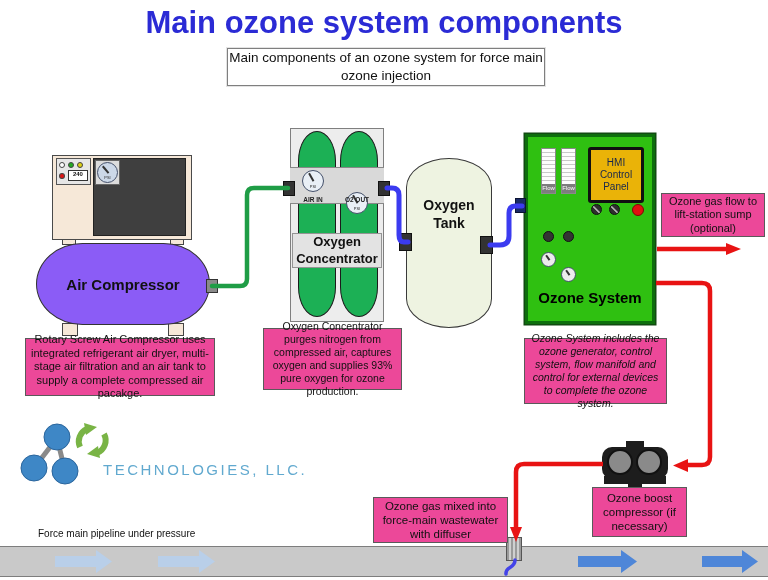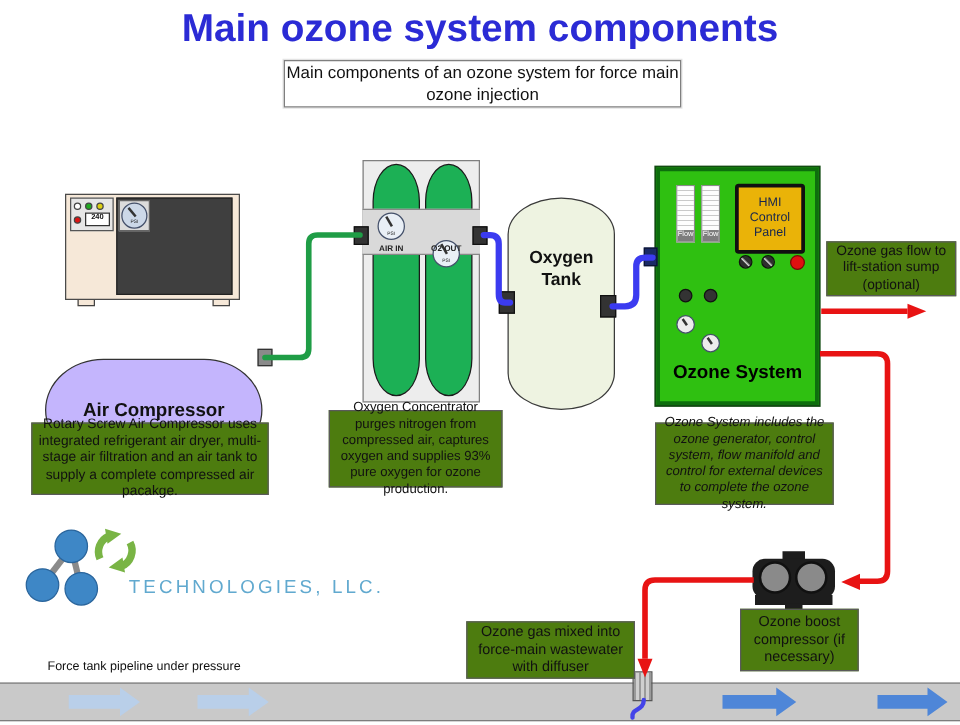--- a/index.html
+++ b/index.html
@@ -6,41 +6,41 @@
   .canvas{position:relative;width:768px;height:580px;background:#fff;overflow:hidden;
           font-family:"Liberation Sans",sans-serif;color:#111;}
   .abs{position:absolute;box-sizing:border-box;}
   .center{display:flex;align-items:center;justify-content:center;text-align:center;}
 
   .page-title{left:0;top:5px;width:768px;text-align:center;font-size:31px;font-weight:bold;
               color:#2b2bd5;letter-spacing:0;}
   .subtitle-box{left:227px;top:48px;width:318px;height:38px;background:#fff;border:1px solid #7f7f7f;
                 box-shadow:0 0 0 1px #e3e3e3;font-size:13.5px;line-height:1.3;}
 
-  .note{background:#4d7c0f;border:1px solid #5a5a5a;font-size:10.5px;line-height:1.24;
+  .note{background:#ec4899;border:1px solid #5a5a5a;font-size:10.5px;line-height:1.24;
         padding:2px 3px;z-index:4;}
 
   
   .ac-cab{left:52px;top:155px;width:140px;height:85px;background:#f6e8d8;border:1.5px solid #4a4a4a;z-index:2;}
   .ac-dark{left:93px;top:158px;width:93px;height:78px;background:#3f3f3f;border:1px solid #222;z-index:2;}
   .ac-ctrl{left:56px;top:158px;width:35px;height:27px;background:#e6e6e6;border:1px solid #555;z-index:3;
            display:flex;flex-direction:column;justify-content:space-around;padding:2px 2px;}
   .lights{display:flex;gap:3px;align-items:center;}
   .dot{width:6px;height:6px;border-radius:50%;border:1px solid #444;box-sizing:border-box;}
   .dot.white{background:#fff;} .dot.green{background:#21aa21;} .dot.yellow{background:#ddd014;} .dot.red{background:#dd1414;}
   .ac-display{width:19px;height:9px;background:#fff;border:1px solid #333;font-size:6px;line-height:7px;
               text-align:center;font-weight:bold;}
   .ac-gaugeplate{left:95px;top:160px;width:25px;height:25px;background:#dcdcdc;border:1px solid #666;z-index:3;}
   .gauge{border-radius:50%;background:#ccd8e8;border:1.5px solid #44506a;position:relative;}
   .gauge .needle{position:absolute;left:50%;top:50%;width:1.5px;height:45%;background:#333;
                  transform-origin:top center;transform:rotate(140deg);}
   .gauge .psi{position:absolute;left:0;right:0;bottom:1px;text-align:center;font-size:6px;transform:scale(.65);color:#222;}
   .foot{background:#f6e8d8;border:1px solid #444;z-index:1;}
-  .ac-tank{left:36px;top:243px;width:174px;height:82px;background:#c4b5fd;border:1.5px solid #333;
-           border-radius:50px/44px;z-index:2;font-size:15px;font-weight:bold;margin-top:44px;}
+  .ac-tank{left:36px;top:243px;width:174px;height:82px;background:#8b5cf6;border:1.5px solid #333;
+           border-radius:50px/44px;z-index:2;font-size:15px;font-weight:bold;}
   .ac-outlet{left:206px;top:279px;width:12px;height:14px;background:#8a8a8a;border:1px solid #333;z-index:2;}
 
   
   .oc-cab{left:290px;top:128px;width:94px;height:194px;background:#ededed;border:1.5px solid #7f7f7f;z-index:2;}
   .oc-cyl{top:131px;width:38px;height:186px;background:#1cb055;border:1px solid #1b1b1b;
           border-radius:19px/30px;z-index:2;}
   .oc-band{left:290px;top:167px;width:94px;height:37px;background:#d9d9d9;border-top:1px solid #888;
            border-bottom:1px solid #888;z-index:3;}
   .oc-gauge{width:22px;height:22px;top:170px;background:#e9eff6;z-index:3;}
   .port-label{top:196px;width:40px;text-align:center;font-size:6.5px;font-weight:bold;color:#222;z-index:3;}
@@ -138,20 +138,21 @@
     <span class="psi">PSI</span>
   </div>
   <div class="abs oc-gauge gauge" style="left:346px;">
     <span class="needle" style="transform:rotate(150deg);"></span>
     <span class="psi">PSI</span>
   </div>
   <div class="abs port-label" style="left:293px;">AIR IN</div>
   <div class="abs port-label" style="left:337px;">O2 OUT</div>
   <div class="abs connector" style="left:283px;top:181px;width:12px;height:15px;"></div>
   <div class="abs connector" style="left:378px;top:181px;width:12px;height:15px;"></div>
+  <div class="abs oc-plate center">Oxygen Concentrator</div>
   <div class="abs note center" style="left:263px;top:328px;width:139px;height:62px;">Oxygen Concentrator purges nitrogen from compressed air, captures oxygen and supplies 93% pure oxygen for ozone production.</div>
 
   <div class="abs ot-body"></div>
   <div class="abs ot-label">Oxygen Tank</div>
   <div class="abs connector" style="left:399px;top:233px;width:13px;height:18px;"></div>
   <div class="abs connector" style="left:480px;top:236px;width:13px;height:18px;"></div>
 
   <div class="abs oz-panel"></div>
   <div class="abs flow-tube" style="left:541px;">
     <div class="flow-ticks"></div>
@@ -180,21 +181,21 @@
 
   <div class="abs bc-tab"></div>
   <div class="abs bc-body"></div>
   <div class="abs bc-cyl" style="left:607px;"></div>
   <div class="abs bc-cyl" style="left:636px;"></div>
   <div class="abs bc-base"></div>
   <div class="abs bc-block"></div>
   <div class="abs note center" style="left:373px;top:497px;width:135px;height:46px;font-size:11.5px;">Ozone gas mixed into force-main wastewater with diffuser</div>
   <div class="abs note center" style="left:592px;top:487px;width:95px;height:50px;font-size:11.5px;">Ozone boost compressor (if necessary)</div>
 
-  <div class="abs pipe-label">Force tank pipeline under pressure</div>
+  <div class="abs pipe-label">Force main pipeline under pressure</div>
   <div class="abs pipe"></div>
   <div class="abs diffuser"></div>
 
   <svg class="logo-gfx" viewBox="0 0 768 580">
     <g>
       <line x1="57" y1="438" x2="34" y2="468" stroke="#8a8a8a" stroke-width="5"></line>
       <line x1="57" y1="438" x2="65" y2="471" stroke="#8a8a8a" stroke-width="5"></line>
       <circle cx="57" cy="437" r="13" fill="#3e87c6" stroke="#2a659c" stroke-width="1"></circle>
       <circle cx="34" cy="468" r="13" fill="#3e87c6" stroke="#2a659c" stroke-width="1"></circle>
       <circle cx="65" cy="471" r="13" fill="#3e87c6" stroke="#2a659c" stroke-width="1"></circle>

